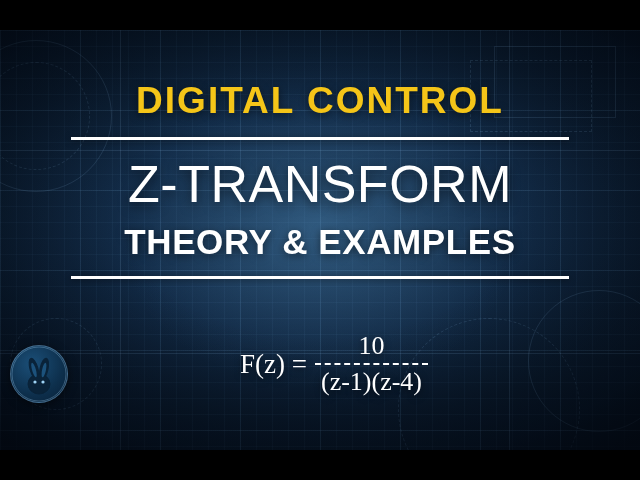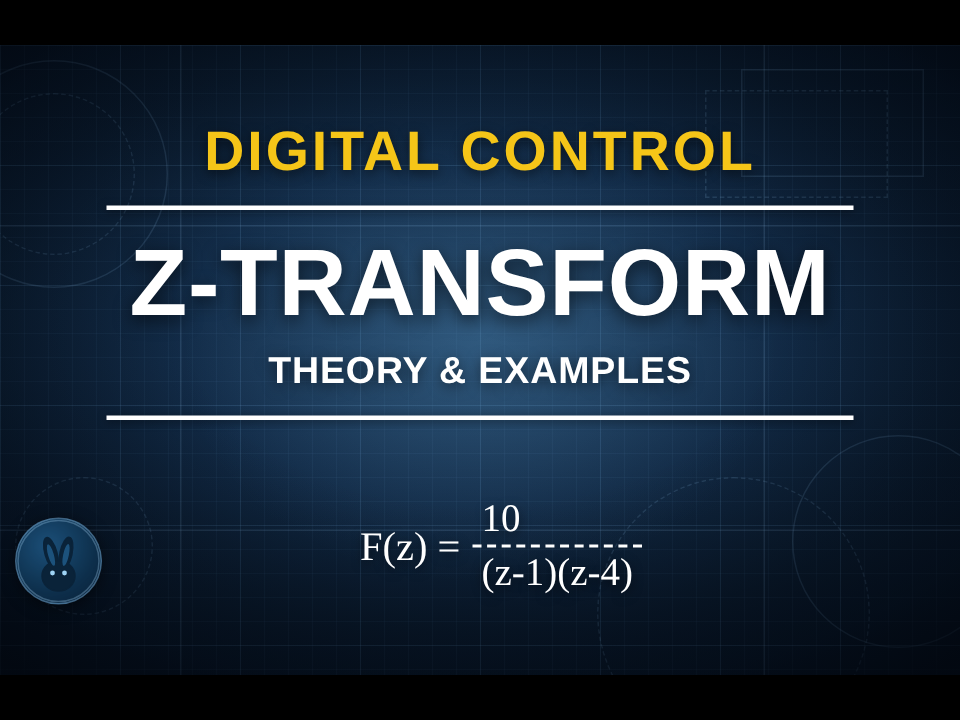--- a/index.html
+++ b/index.html
@@ -125,32 +125,32 @@
   .rule {
     width: 498px;
     height: 3px;
     margin: 18px auto 0 auto;
     background: #ffffff;
     box-shadow: 0 1px 6px rgba(0,0,0,0.5);
   }
 
   .headline {
     margin-top: 18px;
-    font-size: 63px;
-    font-weight: bold;
+    font-size: 52px;
+    font-weight: normal;
     letter-spacing: 0.5px;
     color: #ffffff;
     line-height: 1;
     text-shadow: 0 3px 12px rgba(0,0,0,0.6);
     white-space: nowrap;
   }
 
   .subhead {
     margin-top: 14px;
-    font-size: 25px;
+    font-size: 35px;
     font-weight: bold;
     letter-spacing: 0.6px;
     color: #ffffff;
     line-height: 1;
     text-shadow: 0 2px 9px rgba(0,0,0,0.55);
     white-space: nowrap;
   }
 
   .rule2 {
     width: 498px;
@@ -179,20 +179,21 @@
     display: flex;
     align-items: center;
     gap: 8px;
     font-size: 27px;
     text-shadow: 0 2px 7px rgba(0,0,0,0.6);
   }
   .formula .lhs { white-space: nowrap; }
   .frac {
     display: inline-flex;
     flex-direction: column;
+    align-items: center;
     line-height: 1.08;
   }
   .frac .num, .frac .den {
     white-space: nowrap;
     padding: 0 6px;
     font-size: 26px;
   }
   .frac .vin {
     width: 100%;
     height: 2px;

